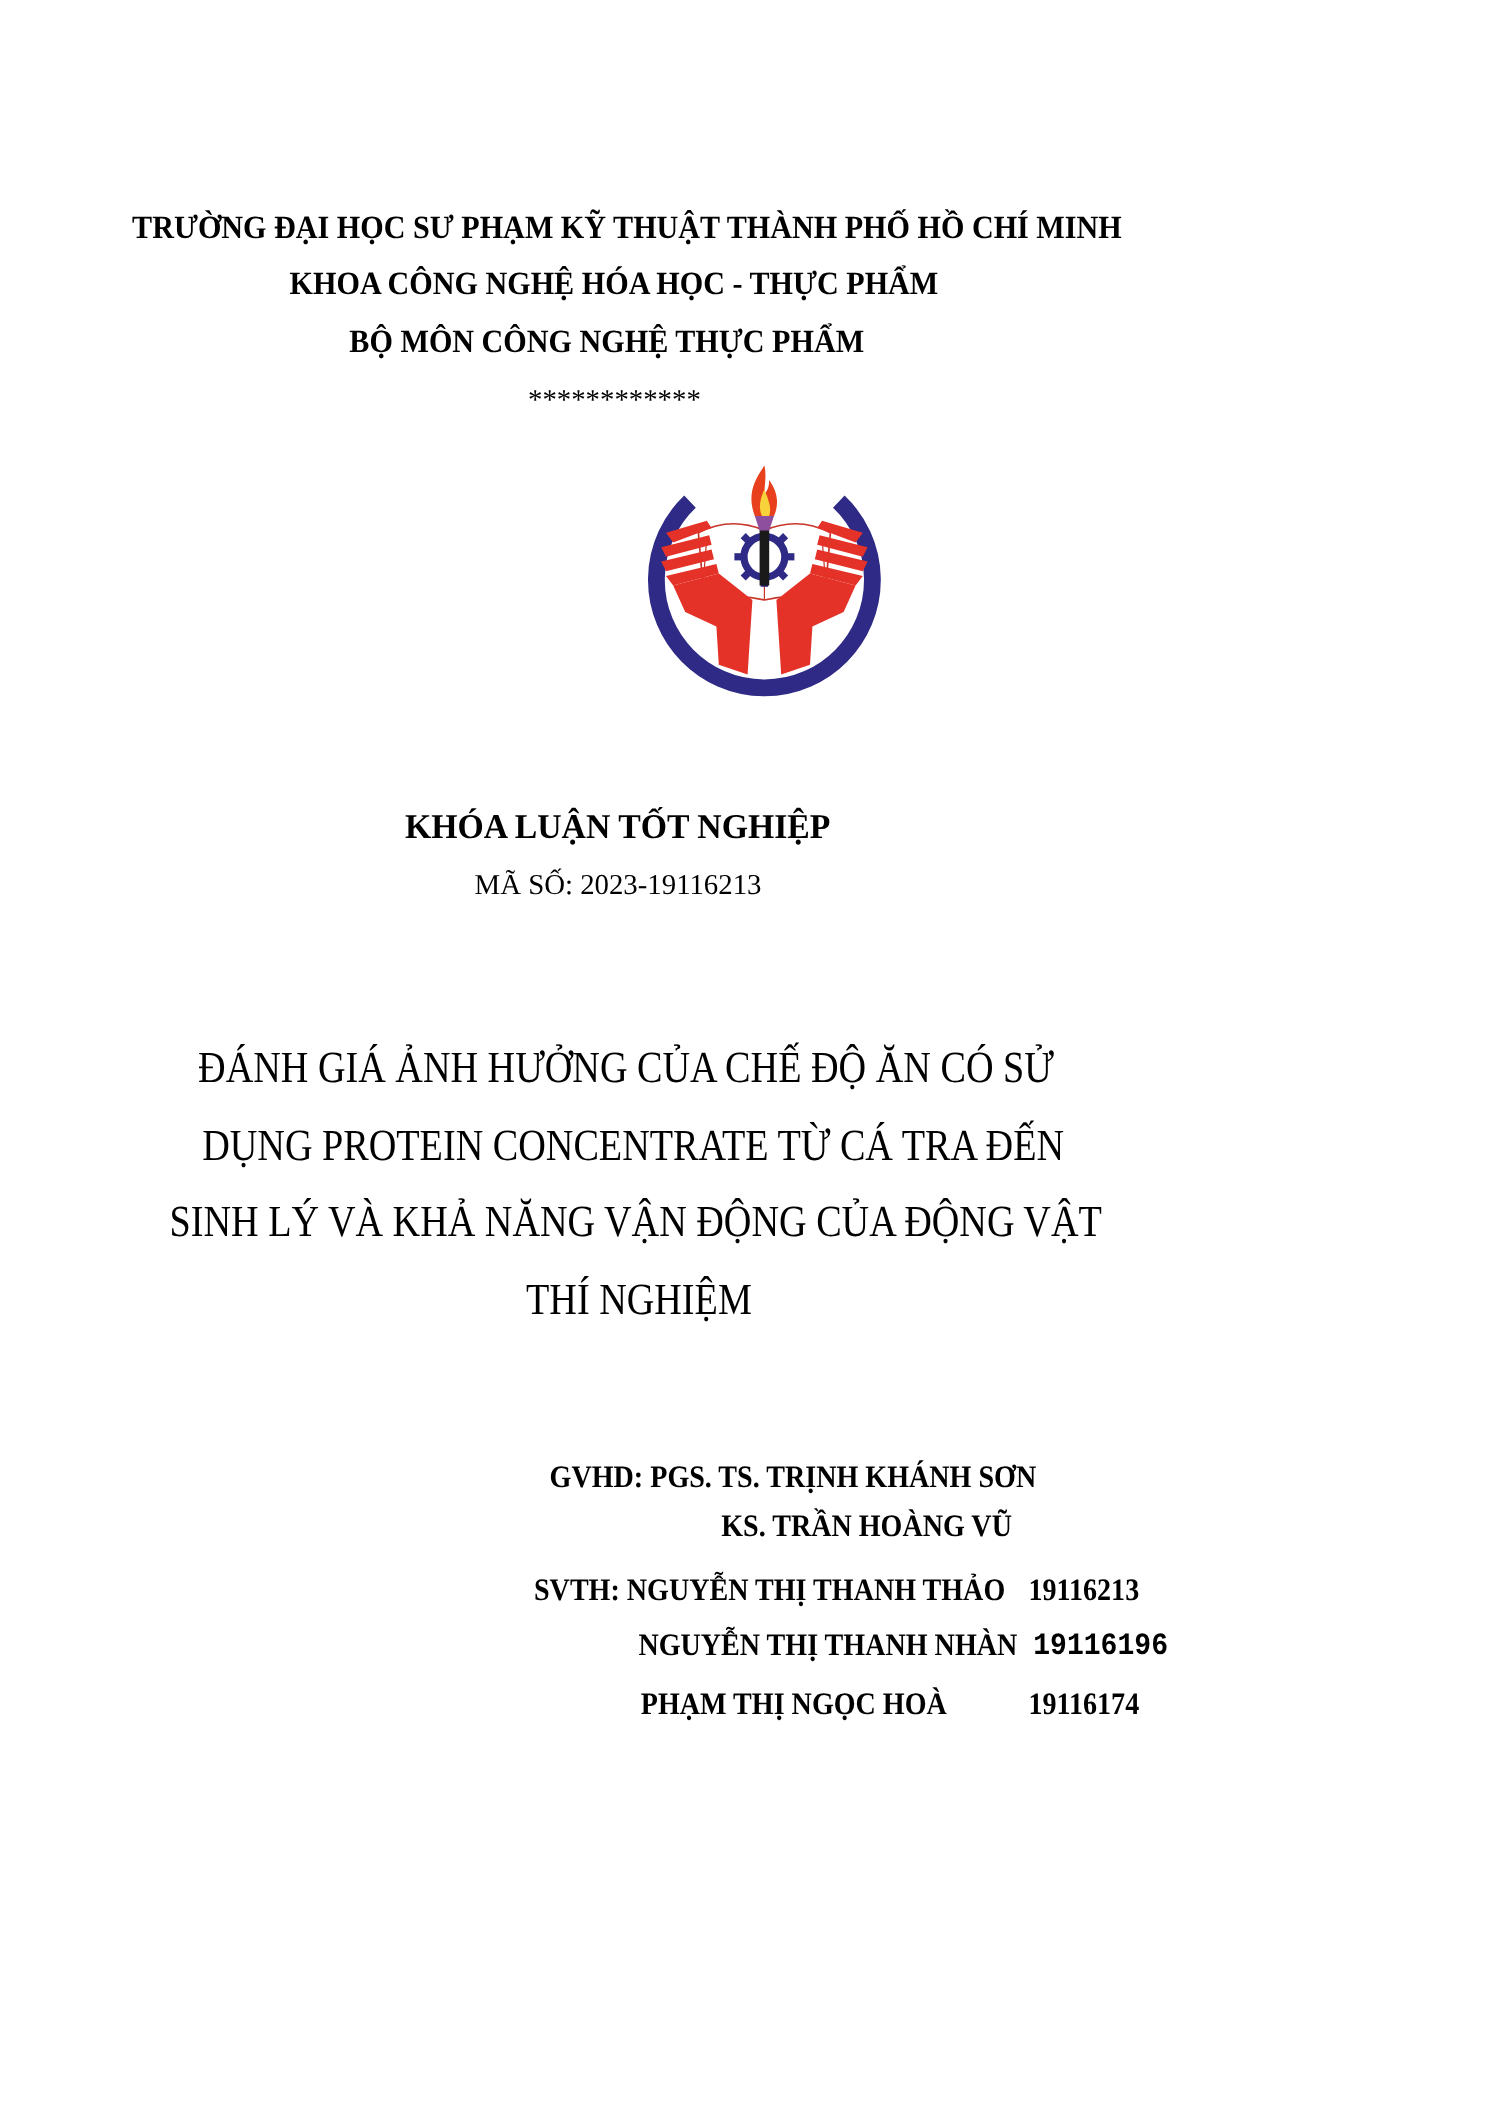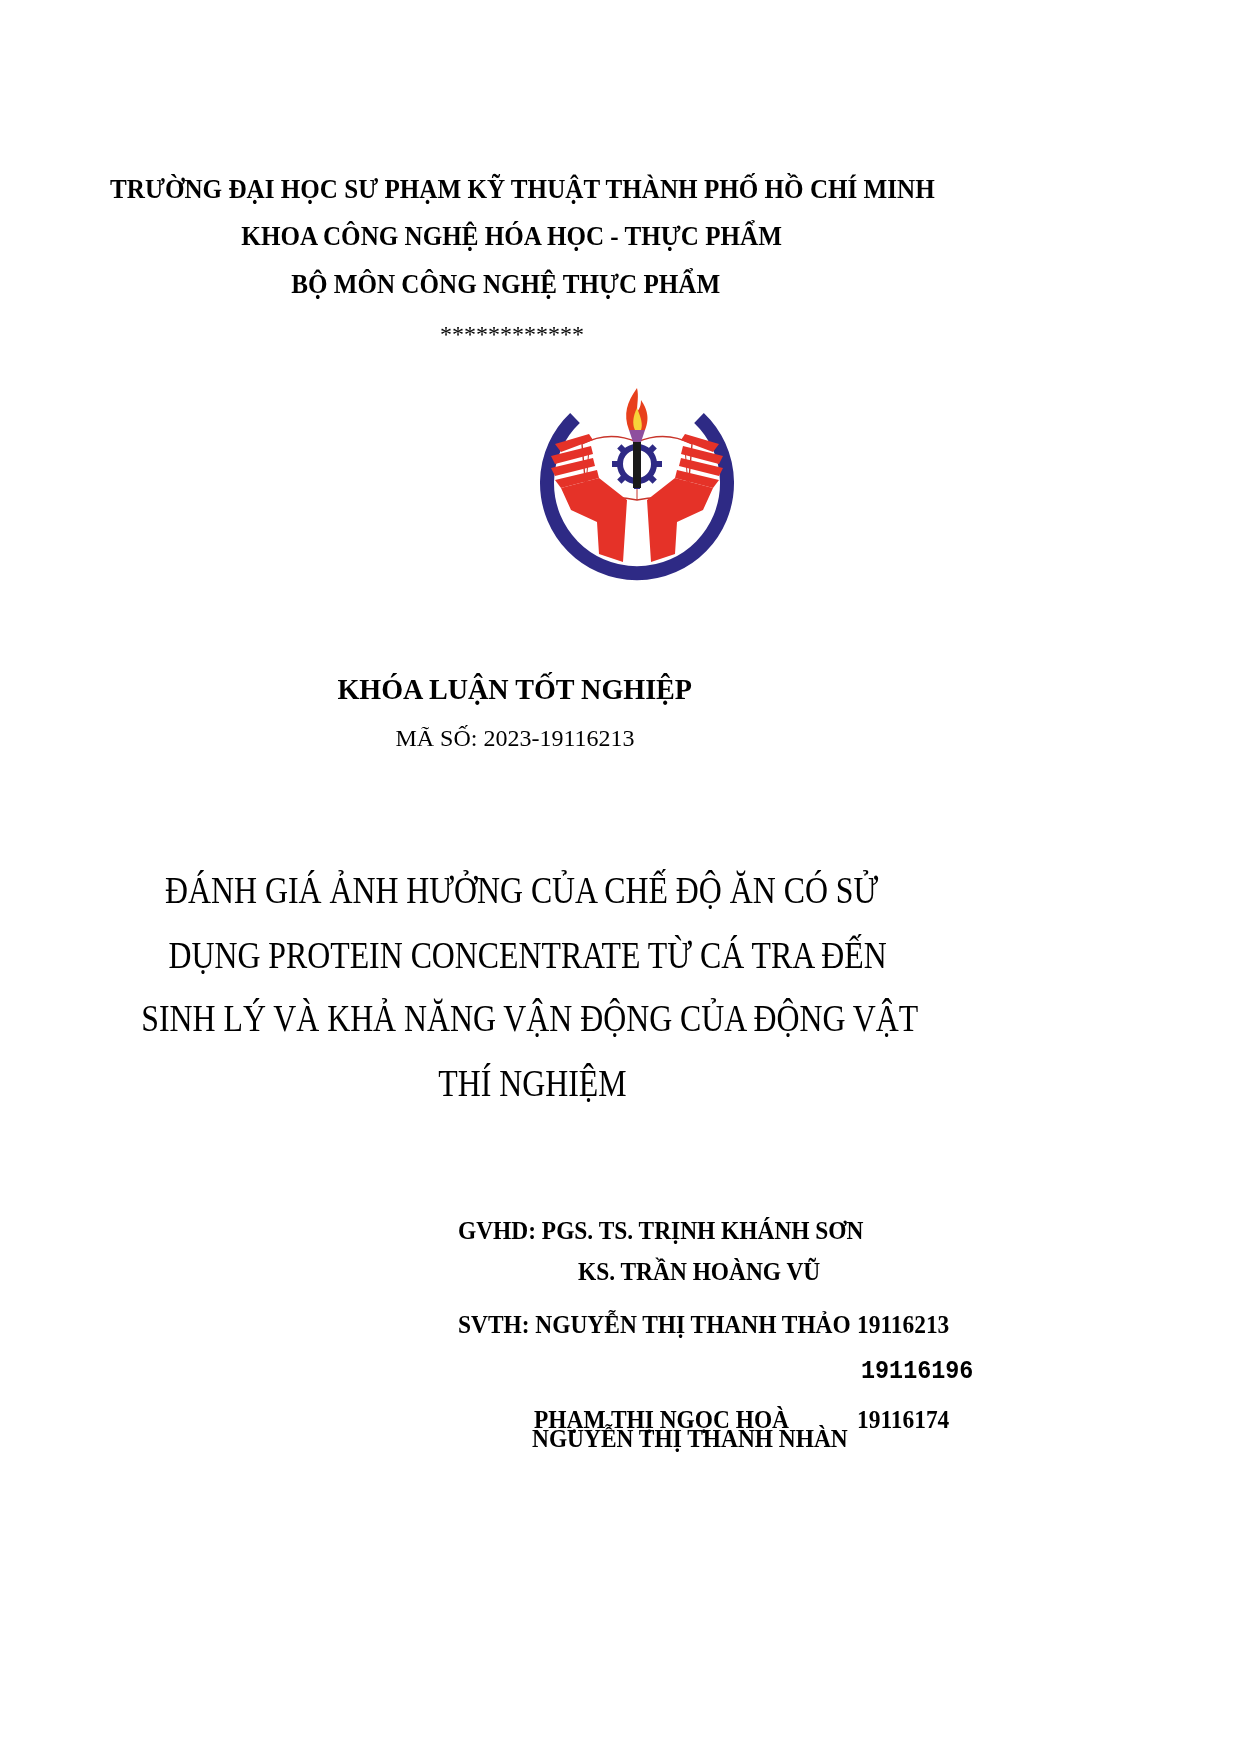--- a/index.html
+++ b/index.html
@@ -64,30 +64,30 @@
 <div class="line center ma" style="top:726px; left:-7px;">MÃ SỐ: 2023-19116213</div>
 
 <div class="line center ttl" style="top:872px;"><span>ĐÁNH GIÁ ẢNH HƯỞNG CỦA CHẾ ĐỘ ĂN CÓ SỬ</span></div>
 <div class="line center ttl" style="top:937px; left:6px;"><span>DỤNG PROTEIN CONCENTRATE TỪ CÁ TRA ĐẾN</span></div>
 <div class="line center ttl" style="top:1000px; left:8px;"><span>SINH LÝ VÀ KHẢ NĂNG VẬN ĐỘNG CỦA ĐỘNG VẬT</span></div>
 <div class="line center ttl" style="top:1065px; left:10px;"><span>THÍ NGHIỆM</span></div>
 
 <div class="line auth" style="top:1218px; left:458px;">
   <span class="t"><span>GVHD:</span> <span>PGS. TS. TRỊNH KHÁNH SƠN</span></span>
 </div>
-<div class="line auth" style="top:1259px; left:578px;text-decoration:underline;">
+<div class="line auth" style="top:1259px; left:601px;text-decoration:underline;">
   <span class="t">KS. TRẦN HOÀNG VŨ</span>
 </div>
 
-<div class="line auth" style="top:1312px; left:458px;">
+<div class="line auth" style="top:1312px; left:445px;">
   <span class="t"><span>SVTH:</span> <span>NGUYỄN THỊ THANH THẢO</span></span>
 </div>
 <div class="line auth" style="top:1312px; left:857px;text-decoration:underline;"><span class="t">19116213</span></div>
 
-<div class="line auth" style="top:1426px; left:532px;">
+<div class="line auth" style="top:1358px; left:532px;">
   <span class="t">NGUYỄN THỊ THANH NHÀN</span>
 </div>
 <div class="line auth" style="top:1358px; left:861px;font-family:Liberation Mono, monospace;"><span class="t">19116196</span></div>
 
 <div class="line auth" style="top:1407px; left:534px;">
   <span class="t">PHẠM THỊ NGỌC HOÀ</span>
 </div>
 <div class="line auth" style="top:1407px; left:857px;"><span class="t">19116174</span></div>
 
 </body></html>

